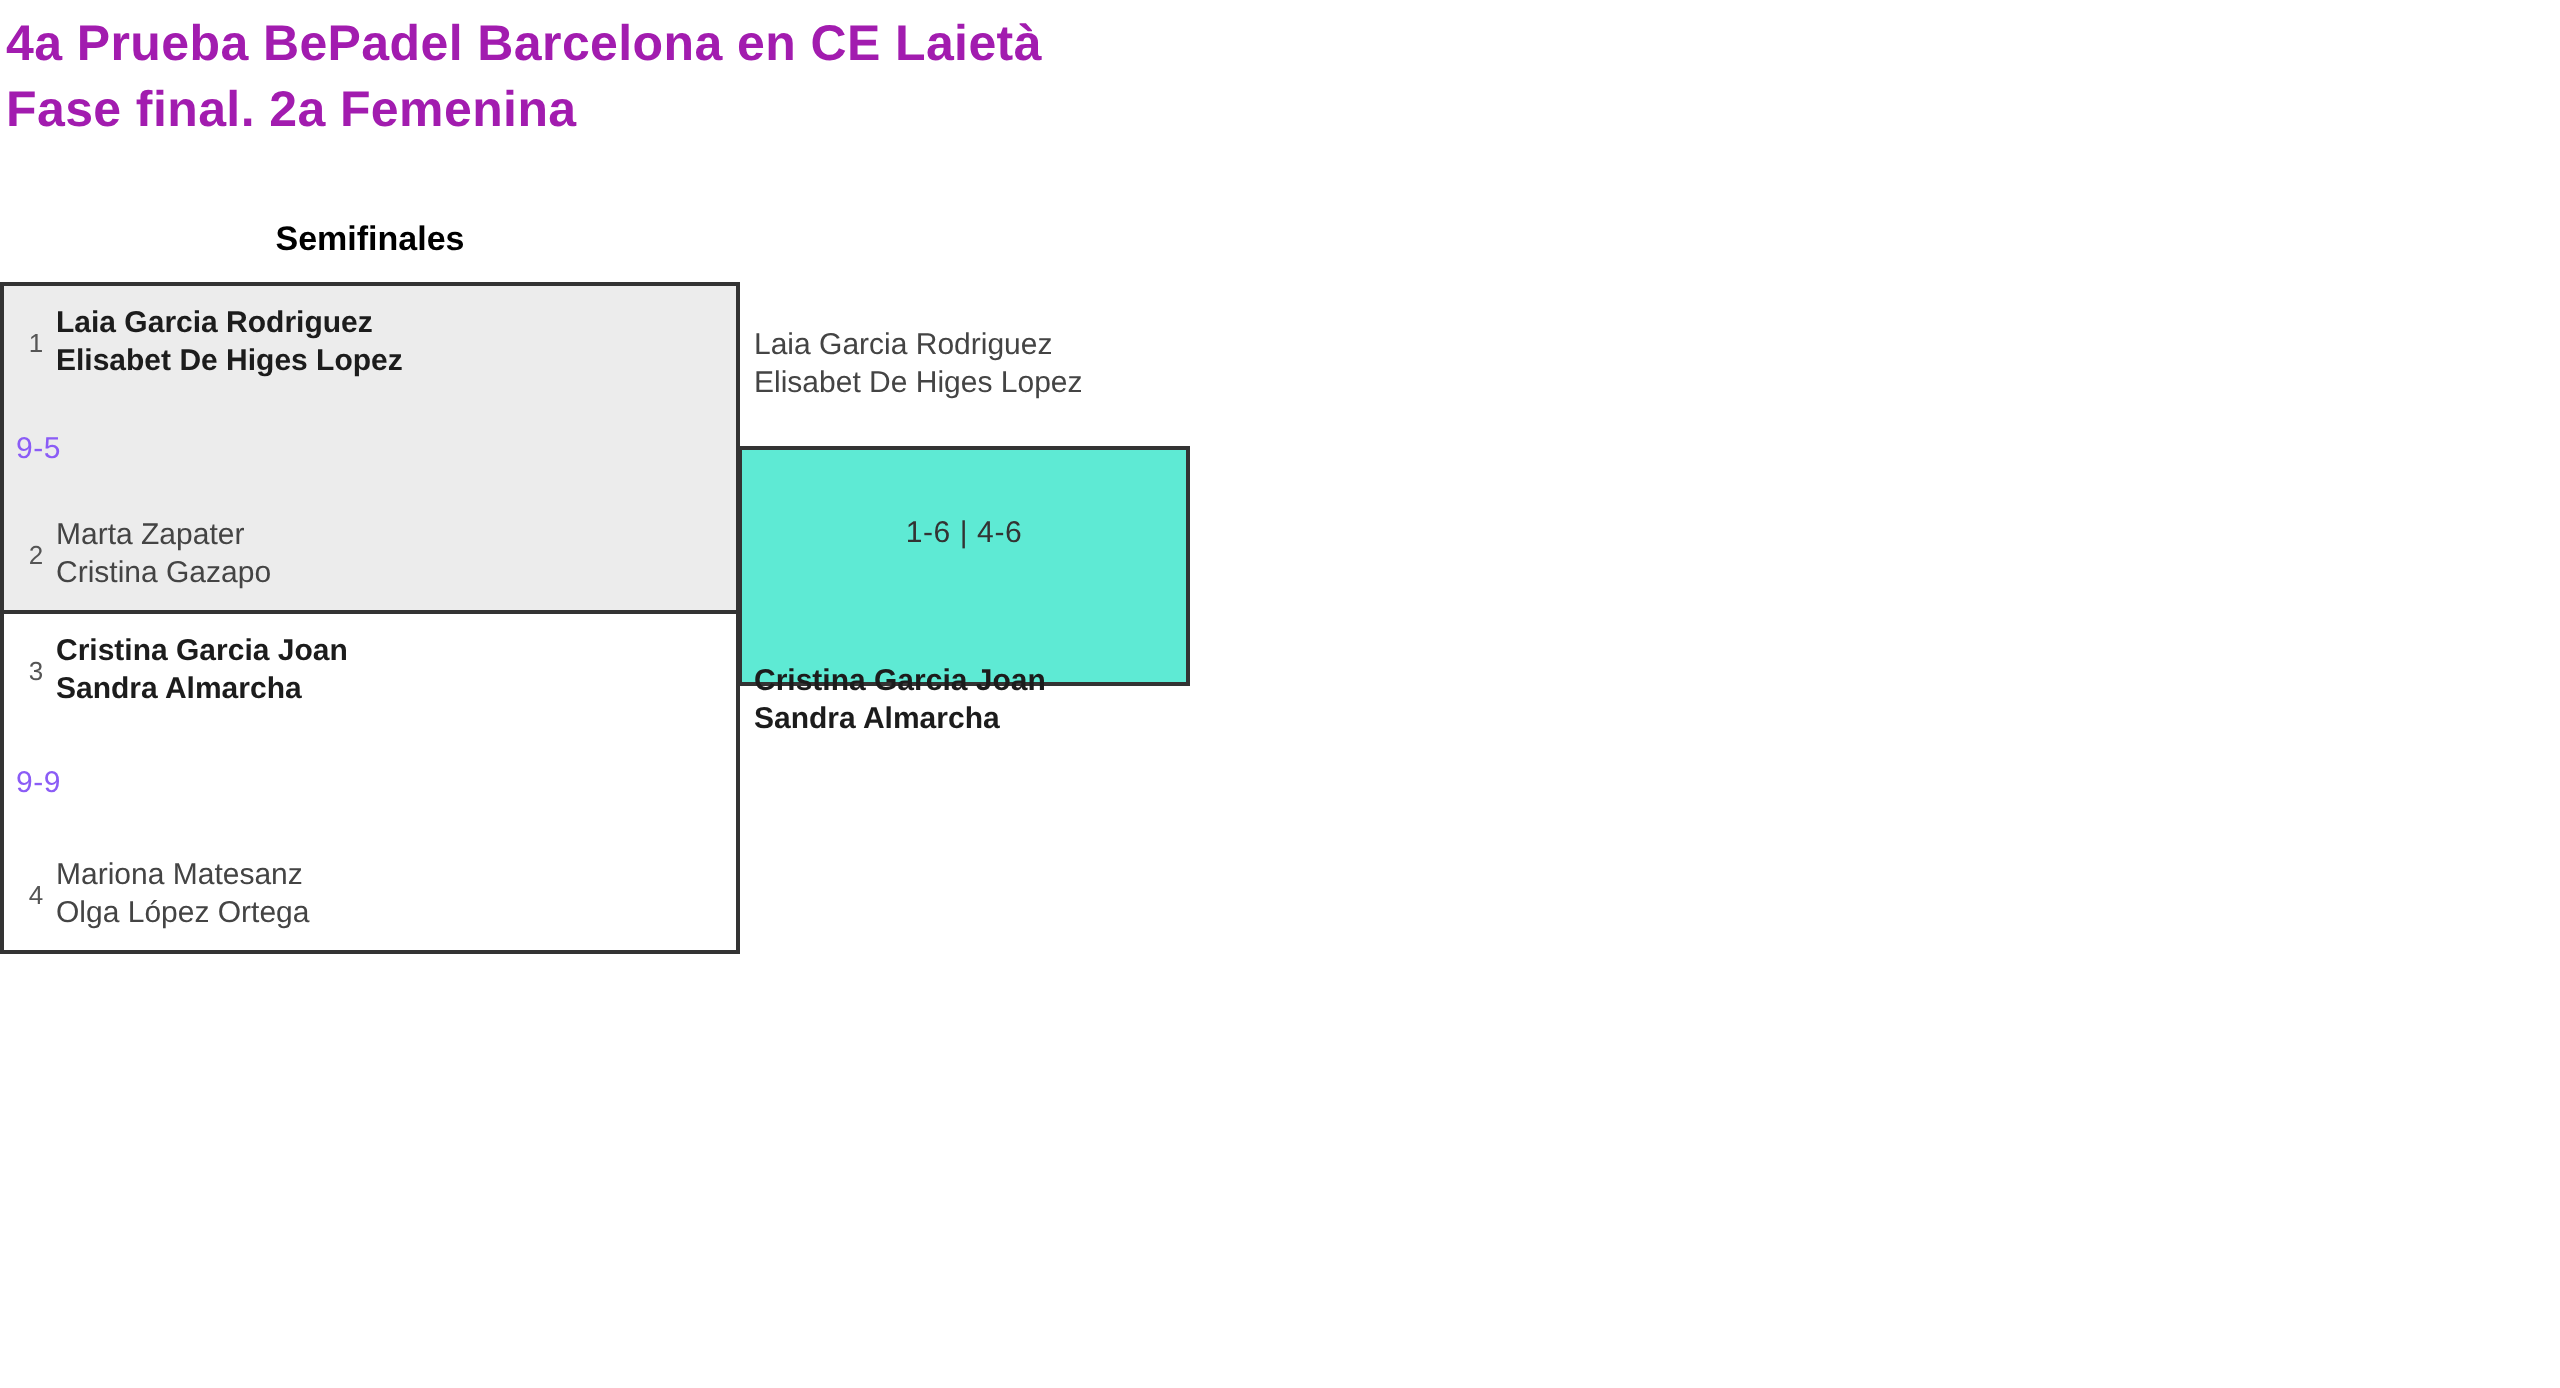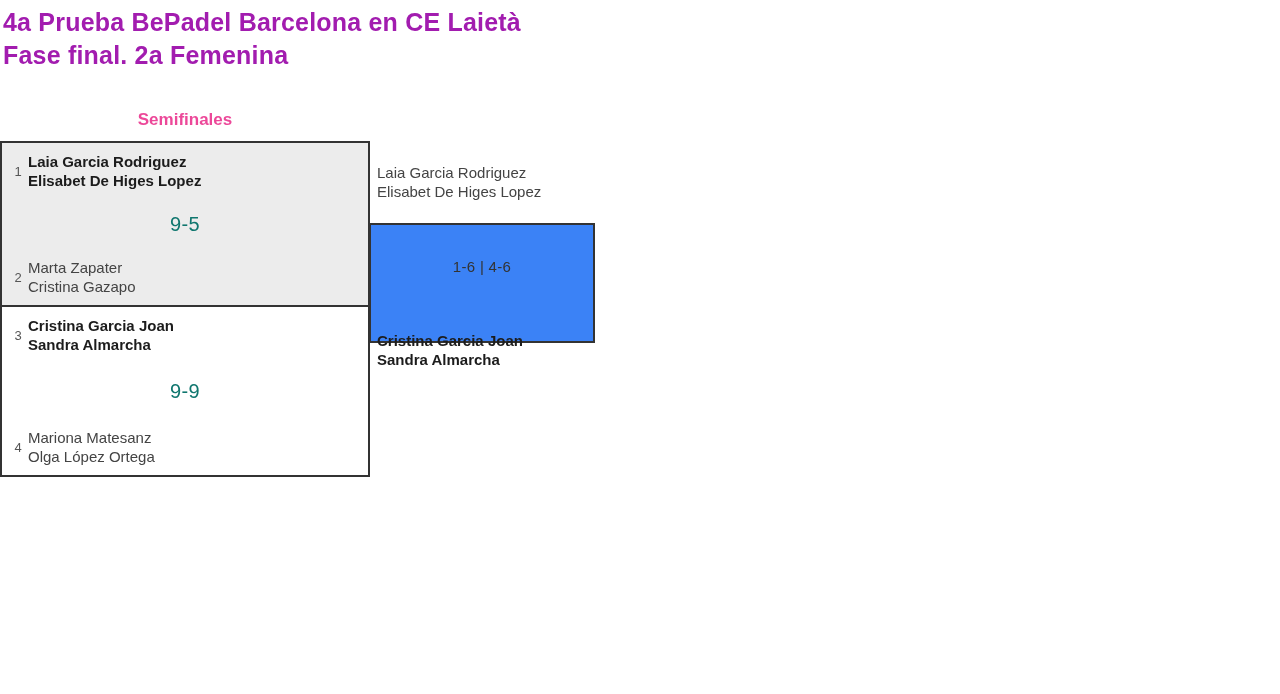--- a/index.html
+++ b/index.html
@@ -15,21 +15,21 @@
   
   .title-block { position: absolute; left: 3px; top: 6px; }
   .title-line {
     font-size: 25px; font-weight: 700; line-height: 33px;
     color: #a21caf; letter-spacing: 0.2px;
   }
 
   
   .round-header {
     position: absolute; top: 110px; height: 22px;
-    text-align: center; font-size: 17px; font-weight: 600; color: #ec4899;
+    text-align: center; font-size: 17px; font-weight: 600; color: #000000;
   }
   .round-header.semis { left: 0; width: 370px; }
   .round-header.final { left: 369px; width: 226px; }
 
   
   .match-box {
     position: absolute;
     border: 2px solid #333333;
     display: flex; flex-direction: column; justify-content: space-between;
     padding: 9px 6px;
@@ -41,27 +41,27 @@
   .seed {
     width: 20px; flex: 0 0 20px; text-align: center;
     font-size: 13px; color: #555555;
   }
   .team-names { font-size: 15px; line-height: 19px; }
   .team-names.winner { font-weight: 700; color: #1c1c1c; }
   .team-names.loser  { font-weight: 400; color: #444444; }
   .player { white-space: nowrap; }
 
   .score {
-    text-align: center; font-size: 20px; color: #0f766e; letter-spacing: 0.3px;
+    text-align: left; font-size: 15px; color: #8b5cf6; letter-spacing: 0.3px;
   }
 
   
   .final-box {
     position: absolute; left: 369px; top: 223px; width: 226px; height: 120px;
-    border: 2px solid #333333; background: #3b82f6;
+    border: 2px solid #333333; background: #5eead4;
   }
   .final-score {
     position: absolute; left: 0; top: 33px; width: 100%;
     text-align: center; font-size: 15px; color: #333333; letter-spacing: 0.3px;
   }
   .final-winner {
     position: absolute; left: 6px; top: 106px;
     font-size: 15px; line-height: 19px; font-weight: 700; color: #1c1c1c;
   }
   .final-loser {

